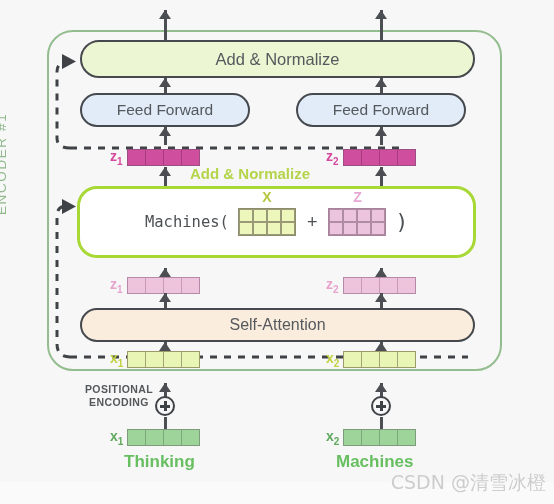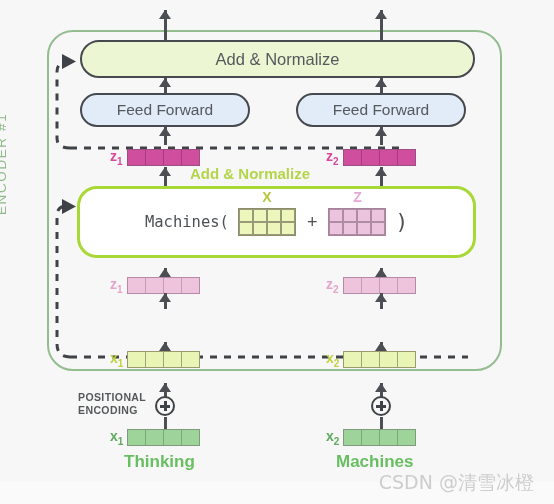--- a/index.html
+++ b/index.html
@@ -118,42 +118,42 @@
   }
   .arrow .head{
     position:absolute;left:0;top:0;width:0;height:0;
     border-left:6px solid transparent;border-right:6px solid transparent;
     border-bottom:9px solid #4b4f53;
   }
 
   
   .pe-label{
     position:absolute;left:78px;top:383px;width:82px;
-    text-align:left;font-size:10.5px;line-height:12.5px;
-    color:#55585b;letter-spacing:0.4px;font-weight:600;margin-top:8px;
+    text-align:center;font-size:10.5px;line-height:12.5px;
+    color:#55585b;letter-spacing:0.4px;font-weight:600;
   }
   .circle-plus{
     position:absolute;width:20px;height:20px;border:2.2px solid #3f4347;
     border-radius:50%;box-sizing:border-box;
   }
   .circle-plus:before,.circle-plus:after{
     content:"";position:absolute;background:#3f4347;
   }
   .circle-plus:before{left:3px;top:7.4px;width:10px;height:2.2px;}
   .circle-plus:after{left:7.4px;top:3px;width:2.2px;height:10px;}
 
   
   .word{
     position:absolute;font-size:17px;font-weight:700;color:#68bf62;
     white-space:nowrap;
   }
 
   
   .watermark{
-    position:absolute;right:20px;bottom:8px;
+    position:absolute;right:8px;bottom:8px;
     font-size:19px;color:#cdcdcd;white-space:nowrap;
     font-family:"DejaVu Sans", sans-serif;
   }
   .wm-strip{
     position:absolute;left:0;right:0;bottom:0;height:22px;background:#fafafa;
   }
   svg.overlay{position:absolute;left:0;top:0;width:554px;height:504px;
               pointer-events:none;}
 </style>
 </head>
@@ -323,20 +323,23 @@
 
   <div class="arrow" style="left:159px;top:293px;height:16px;">
     <div class="shaft" style="height:16px;"></div>
     <div class="head"></div>
   </div>
   <div class="arrow" style="left:375px;top:293px;height:16px;">
     <div class="shaft" style="height:16px;"></div>
     <div class="head"></div>
   </div>
 
+  <div class="pill pill-selfattn">
+    <span>Self-Attention</span>
+  </div>
 
   <div class="arrow" style="left:159px;top:342px;height:18px;">
     <div class="shaft" style="height:18px;"></div>
     <div class="head"></div>
   </div>
   <div class="arrow" style="left:375px;top:342px;height:18px;">
     <div class="shaft" style="height:18px;"></div>
     <div class="head"></div>
   </div>
 

